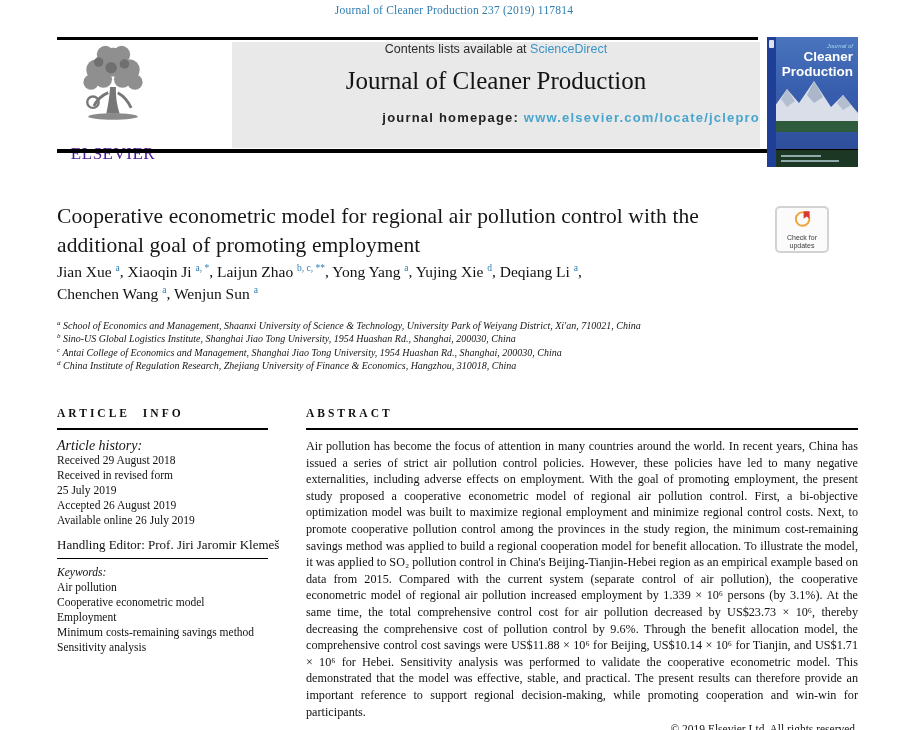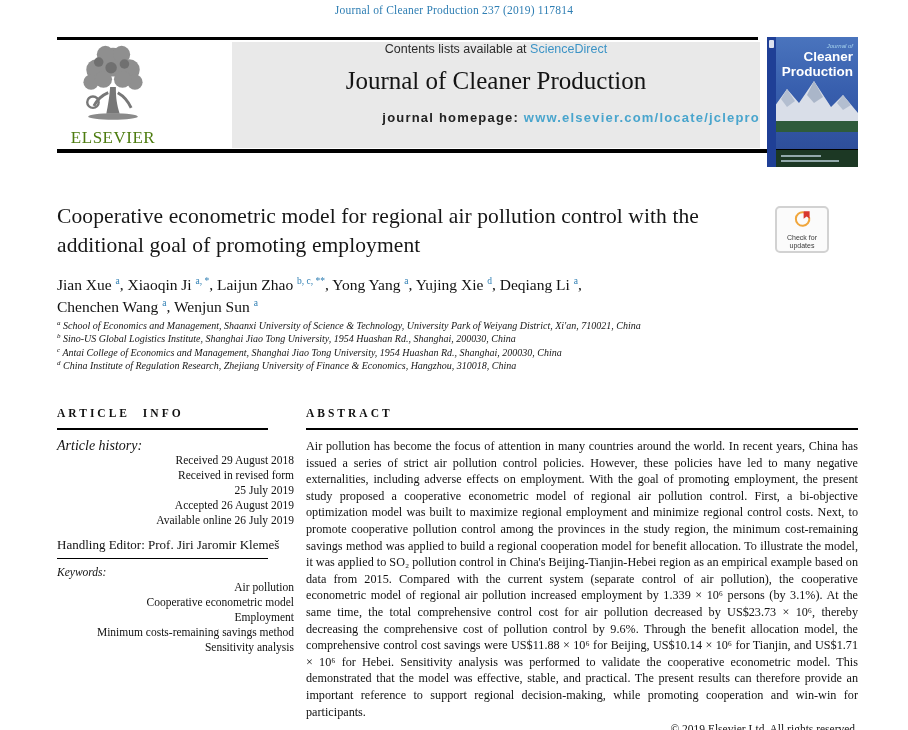--- a/index.html
+++ b/index.html
@@ -12,22 +12,22 @@
     position:absolute; top:4px; left:0; width:100%; text-align:center;
     font-size:11.5px; color:#2e7eb3; letter-spacing:.2px;
   }
   .rule-top { position:absolute; left:57px; top:37px; width:701px; height:3px; background:#000; }
   .rule-mid { position:absolute; left:57px; top:149px; width:801px; height:4px; background:#000; }
 
   
   .elsevier { position:absolute; left:57px; top:43px; width:112px; height:106px; text-align:center; }
   .elsevier svg { display:block; margin:0 auto; }
   .elsevier-word {
-    font-family:"Liberation Serif",serif; font-size:17px; color:#4d7c0f;
-    letter-spacing:.5px; margin-top:1px; font-weight:400;
+    font-family:"Liberation Serif",serif; font-size:17px; color:#4c1d95;
+    letter-spacing:.5px; margin-top:17px; font-weight:400;
   }
 
   
   .masthead {
     position:absolute; left:232px; top:42px; width:528px; height:106px;
     background:#e9e9e9; text-align:center;
   }
   .contents-line {
     font-family:"Liberation Sans",sans-serif; font-size:12.5px; color:#2b2b2b;
   }
@@ -71,21 +71,21 @@
     display:flex; flex-direction:column; align-items:center; justify-content:center;
     cursor:pointer;
   }
   .badge-text {
     font-family:"Liberation Sans",sans-serif; font-size:7px; line-height:8px;
     color:#3a3a3a; text-align:center; margin-top:2px;
   }
 
   
   .authors {
-    position:absolute; left:57px; top:274px; width:700px;
+    position:absolute; left:57px; top:261px; width:700px;
     font-size:15.5px; line-height:21.5px; color:#111;
   }
   .authors sup { font-size:9.5px; color:#2e7eb3; line-height:0; vertical-align:super; }
 
   
   .affils {
     position:absolute; left:57px; top:319px; width:730px;
     font-size:10px; font-style:italic; line-height:13.4px; color:#151515;
   }
   .affils sup { font-size:7px; line-height:0; vertical-align:super; }
@@ -95,21 +95,21 @@
   .right-col { position:absolute; left:306px; top:406px; width:552px; }
   .section-heading {
     font-size:11.5px; font-weight:bold; letter-spacing:3px; word-spacing:7px; color:#111;
     line-height:14px;
   }
   .rule-heavy { height:2px; background:#000; margin-top:8px; }
   .rule-thin { height:1px; background:#000; margin-top:6px; }
   .left-col .rule-heavy, .left-col .rule-thin { width:211px; }
 
   .info-label { font-style:italic; font-size:14px; margin-top:8px; line-height:15px; color:#111; }
-  .info-line { font-size:11.5px; line-height:15px; color:#111;text-align:right; }
+  .info-line { font-size:11.5px; line-height:15px; color:#111; }
   .editor-line { font-size:13px; line-height:15px; margin-top:9px; color:#111; }
   .kw-label { font-style:italic; font-size:11.5px; margin-top:6px; line-height:15px; color:#111; }
 
   .abstract-text {
     margin-top:8px; font-size:12.2px; line-height:16.6px; text-align:justify; color:#111;
   }
   .copyright { margin-top:3px; text-align:right; font-size:11.5px; color:#111; }
 </style>
 </head>
 <body>

